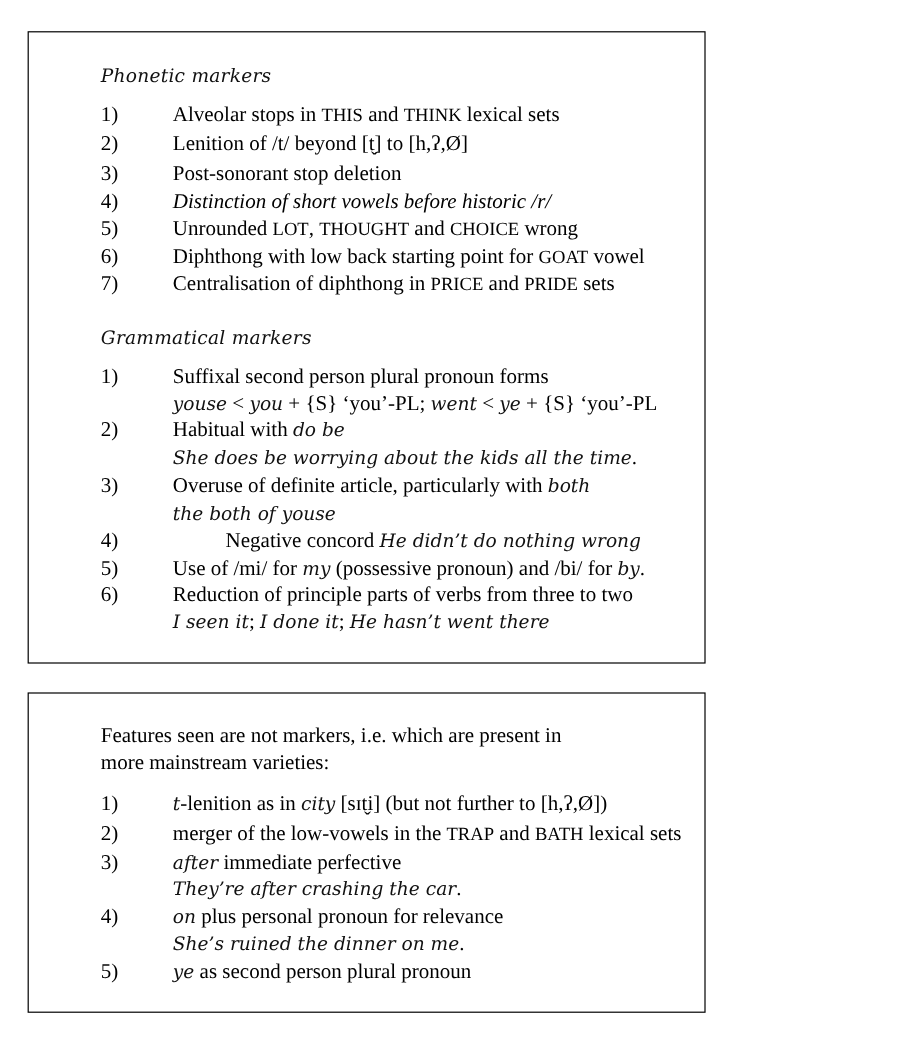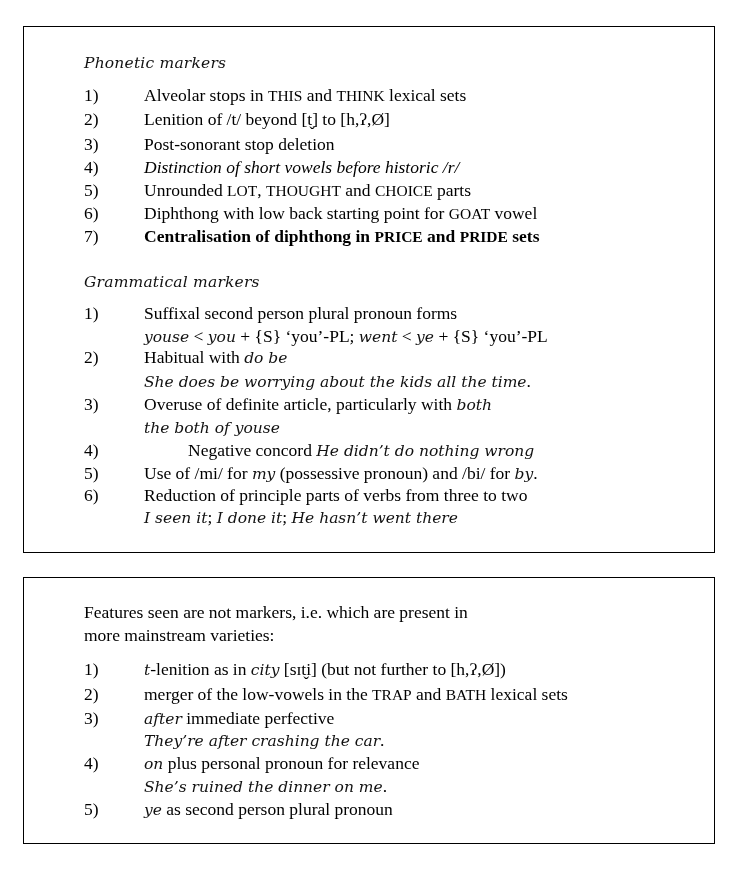--- a/index.html
+++ b/index.html
@@ -1,18 +1,18 @@
 <!DOCTYPE html>
 <html><head>
 <meta charset="utf-8">
 <style>
   html, body { margin:0; padding:0; background:#ffffff; }
   body { width:753px; height:869px; position:relative; overflow:hidden;
          font-family:"Liberation Serif", serif; color:#000; font-size:17.5px; }
-  .box { position:absolute; left:23px; width:692px; border:1.5px solid #000; box-sizing:border-box; }
+  .box { position:absolute; left:23px; width:565px; border:1.5px solid #000; box-sizing:border-box; }
   #box1 { top:26px; height:527px; }
   #box2 { top:577px; height:267px; }
   .line { position:absolute; white-space:nowrap; line-height:20px; }
   .num { left:60px; }
   .txt { left:120px; }
   .hd { left:60px; font-family:"DejaVu Serif", serif; font-style:italic; font-weight:200; font-size:15.5px; letter-spacing:0.2px; color:#111; }
   .it { font-family:"DejaVu Serif", serif; font-style:italic; font-size:15.5px; font-weight:200; color:#111; }
   .sc { font-size:15.5px; }
   .intro { left:60px; }
 </style>
@@ -24,25 +24,25 @@
   <div id="phon-list">
       <div class="line num" style="top: 58px;">1)</div>
       <div class="line txt" style="top: 58px;"><span>Alveolar stops in </span><span class="sc">THIS</span><span> and </span><span class="sc">THINK</span><span> lexical sets</span></div>
       <div class="line num" style="top: 82px;">2)</div>
       <div class="line txt" style="top: 82px;"><span>Lenition of /t/ beyond [t̬] to [h,ʔ,Ø]</span></div>
       <div class="line num" style="top: 107px;">3)</div>
       <div class="line txt" style="top: 107px;"><span>Post-sonorant stop deletion</span></div>
       <div class="line num" style="top: 130px;">4)</div>
       <div class="line txt" style="top: 130px; font-style: italic;"><span>Distinction of short vowels before historic /r/</span></div>
       <div class="line num" style="top: 153px;">5)</div>
-      <div class="line txt" style="top: 153px;"><span>Unrounded </span><span class="sc">LOT</span><span>, </span><span class="sc">THOUGHT</span><span> and </span><span class="sc">CHOICE</span><span> parts</span></div>
+      <div class="line txt" style="top: 153px;"><span>Unrounded </span><span class="sc">LOT</span><span>, </span><span class="sc">THOUGHT</span><span> and </span><span class="sc">CHOICE</span><span> wrong</span></div>
       <div class="line num" style="top: 176px;">6)</div>
       <div class="line txt" style="top: 176px;"><span>Diphthong with low back starting point for </span><span class="sc">GOAT</span><span> vowel</span></div>
       <div class="line num" style="top: 199px;">7)</div>
-      <div class="line txt" style="top: 199px; font-weight: bold;"><span>Centralisation of diphthong in </span><span class="sc">PRICE</span><span> and </span><span class="sc">PRIDE</span><span> sets</span></div>
+      <div class="line txt" style="top: 199px;"><span>Centralisation of diphthong in </span><span class="sc">PRICE</span><span> and </span><span class="sc">PRIDE</span><span> sets</span></div>
     </div>
   <div class="line hd" style="top:245px">Grammatical markers</div>
   <div id="gram-list">
       <div class="line num" style="top: 276px;">1)</div>
       <div class="line txt" style="top: 276px;"><span>Suffixal second person plural pronoun forms</span></div>
       <div class="line txt" style="top: 299px;"><span class="it">youse</span><span> &lt; </span><span class="it">you</span><span> + {S} ‘you’-PL;  </span><span class="it">went</span><span> &lt; </span><span class="it">ye</span><span> + {S} ‘you’-PL</span></div>
       <div class="line num" style="top: 320px;">2)</div>
       <div class="line txt" style="top: 320px;"><span>Habitual with </span><span class="it">do be</span></div>
       <div class="line txt" style="top: 344px;"><span class="it">She does be worrying about the kids all the time</span><span>.</span></div>
       <div class="line num" style="top: 367px;">3)</div>

